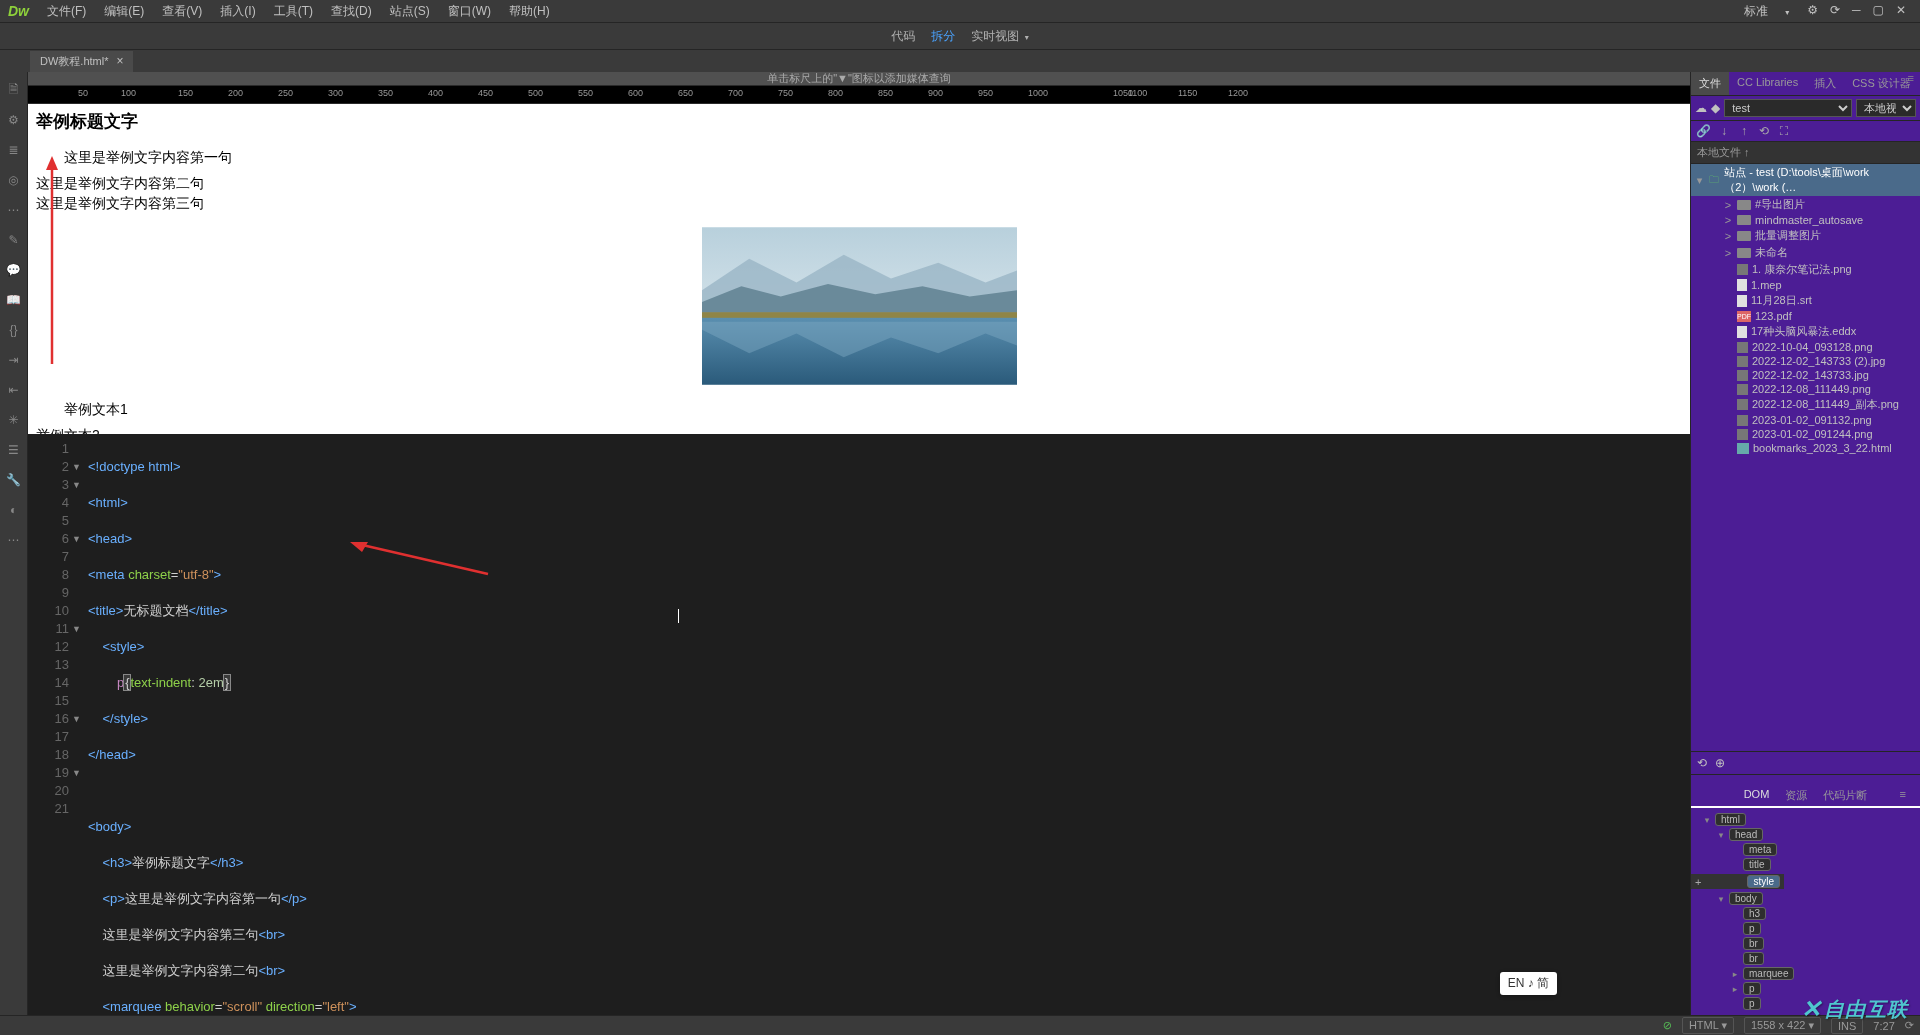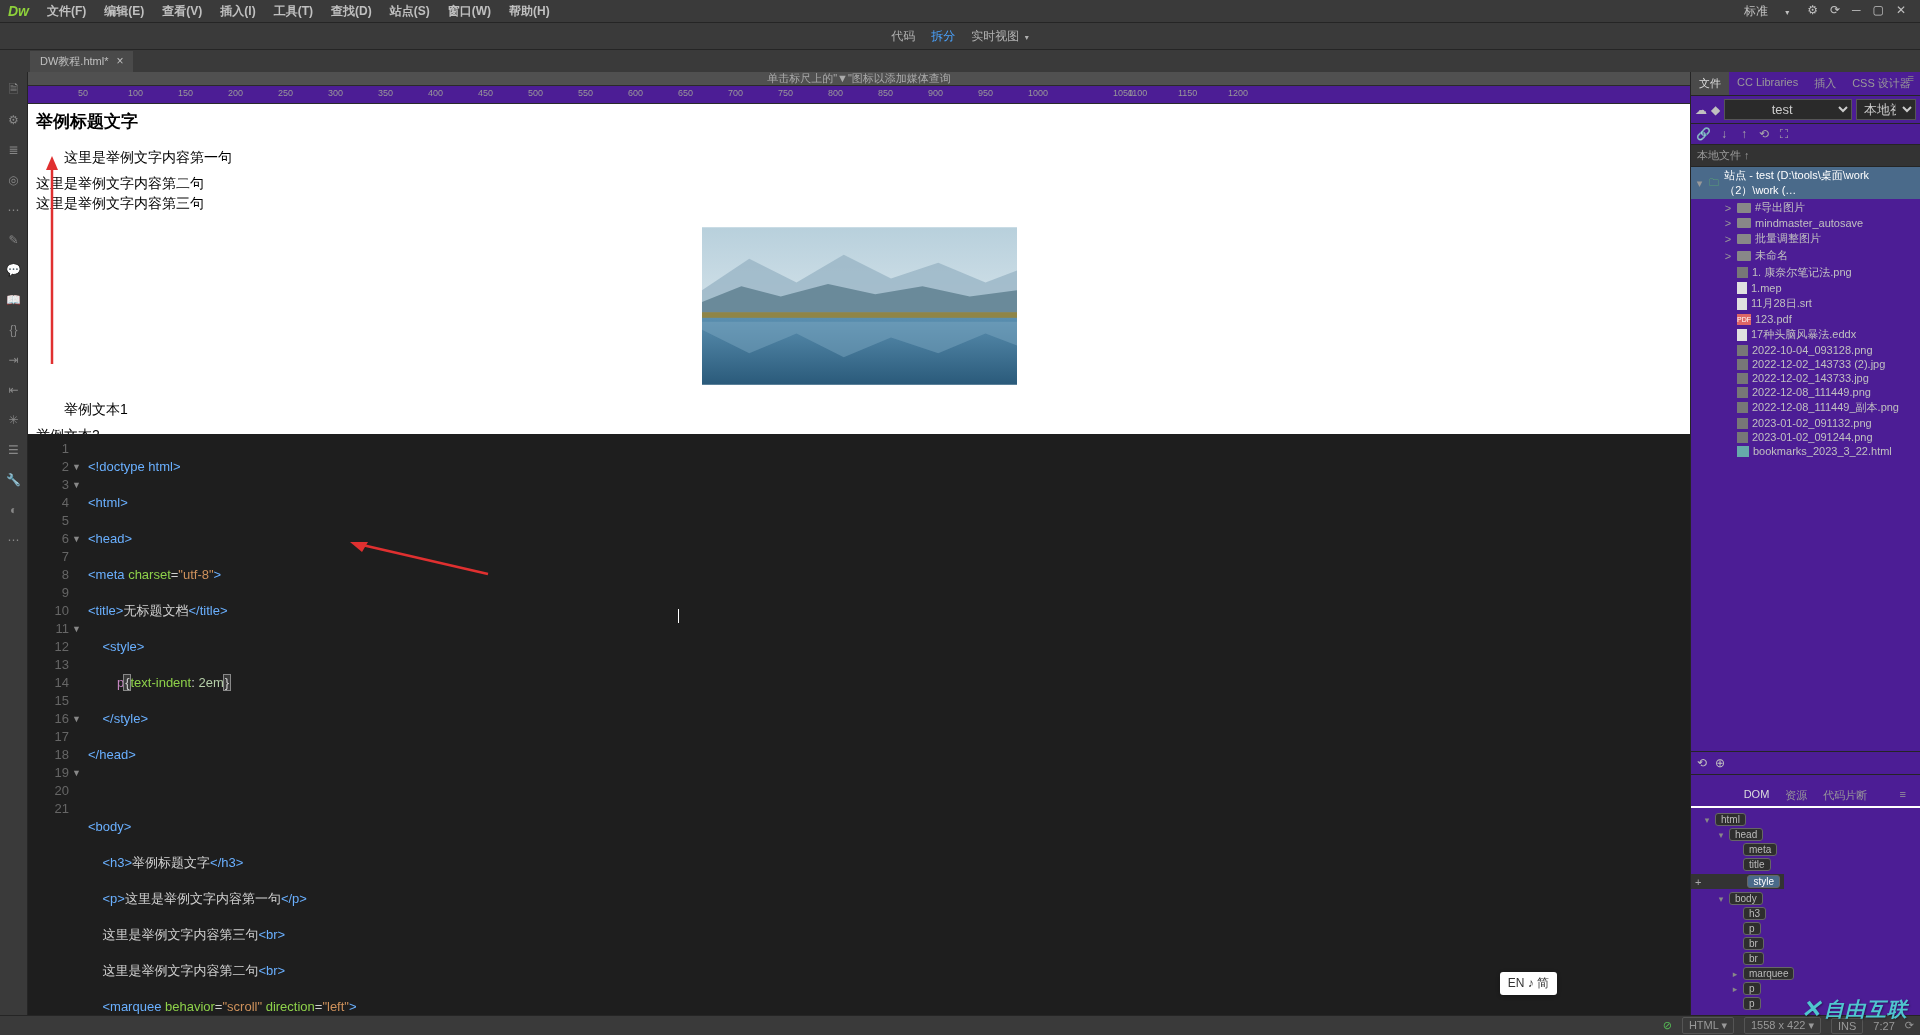--- a/index.html
+++ b/index.html
@@ -2,21 +2,21 @@
 <html><head>
 <meta charset="utf-8">
 <style>
 * { margin: 0; padding: 0; box-sizing: border-box; font-family: "Microsoft YaHei", sans-serif; }
 body { background: #2d2d2d; color: #c0c0c0; font-size: 12px; overflow: hidden; width: 1920px; height: 1035px; }
 
 
 .menubar { height: 22px; background: #3a3a3a; display: flex; align-items: center; padding: 0 8px; }
 .logo { color: #8ed13b; font-weight: bold; font-size: 14px; margin-right: 10px; font-style: italic; }
 .menu-items { display: flex; gap: 2px; }
-.menu-item { padding: 3px 8px; cursor: pointer; font-weight: bold; }
+.menu-item { padding: 3px 8px; cursor: pointer; }
 .menubar-right { margin-left: auto; display: flex; gap: 0; }
 .menubar-right span { padding: 2px 6px; cursor: pointer; }
 .dropdown-arrow { font-size: 8px; margin-left: 2px; }
 
 
 .toolbar-row { height: 28px; background: #3a3a3a; border-top: 1px solid #252525; border-bottom: 1px solid #252525; display: flex; align-items: center; justify-content: center; gap: 16px; }
 .toolbar-row span { cursor: pointer; color: #b0b0b0; }
 .toolbar-row .active { color: #4aa3ff; }
 
 
@@ -27,21 +27,21 @@
 
 .main { display: flex; height: calc(1035px - 22px - 28px - 22px - 20px); }
 
 
 .left-rail { width: 28px; background: #3a3a3a; display: flex; flex-direction: column; align-items: center; gap: 14px; padding-top: 10px; border-right: 1px solid #252525; }
 .rail-icon { width: 16px; height: 16px; cursor: pointer; display: flex; align-items: center; justify-content: center; color: #888; }
 
 
 .center { flex: 1; display: flex; flex-direction: column; }
 .media-query-bar { height: 14px; background: #505050; color: #aaa; font-size: 11px; display: flex; align-items: center; justify-content: center; border-bottom: 1px solid #2a2a2a; }
-.ruler { height: 18px; background: #4c1d95; position: relative; font-size: 9px; color: #999; border-bottom: 1px solid #2a2a2a; }
+.ruler { height: 18px; background: #000000; position: relative; font-size: 9px; color: #999; border-bottom: 1px solid #2a2a2a; }
 .ruler-tick { position: absolute; top: 2px; }
 
 
 .preview { height: 330px; background: #fff; color: #000; overflow-y: scroll; position: relative; padding: 6px 8px; }
 .preview h3 { font-size: 17px; font-weight: bold; margin-bottom: 14px; }
 .preview p { text-indent: 2em; font-size: 14px; line-height: 1.5; margin-bottom: 6px; }
 .preview .line2, .preview .line3 { font-size: 14px; line-height: 1.4; }
 .preview-image { margin: 14px auto; display: block; }
 .arrow-overlay { position: absolute; pointer-events: none; }
 
@@ -59,21 +59,21 @@
 .t-cursor-bg { background: #3a3a3a; outline: 1px solid #888; padding: 0 1px; }
 .code-cursor { position: absolute; left: 590px; top: 175px; width: 1px; height: 14px; background: #fff; }
 .red-arrow2 { position: absolute; left: 260px; top: 104px; }
 
 
 .right-panel { width: 230px; background: #4c1d95; border-left: 1px solid #252525; display: flex; flex-direction: column; }
 .panel-tabs { display: flex; border-bottom: 1px solid #252525; font-size: 11px; }
 .panel-tabs .ptab { padding: 4px 8px; cursor: pointer; color: #999; }
 .panel-tabs .ptab.active { background: #4a4a4a; color: #ddd; }
 .panel-toolbar { display: flex; align-items: center; padding: 3px 4px; gap: 4px; border-bottom: 1px solid #252525; }
-.panel-toolbar select { background: #2a2a2a; color: #ccc; border: 1px solid #555; font-size: 13px; padding: 1px 3px; text-align: center; }
+.panel-toolbar select { background: #2a2a2a; color: #ccc; border: 1px solid #555; font-size: 11px; padding: 1px 3px; }
 .panel-toolbar .sel1 { flex: 1; }
 .panel-toolbar .sel2 { width: 60px; }
 .panel-icons { display: flex; gap: 6px; padding: 3px 6px; border-bottom: 1px solid #252525; }
 .panel-icons .pi { width: 14px; height: 14px; cursor: pointer; color: #aaa; display: flex; align-items: center; justify-content: center; }
 .panel-header { padding: 3px 6px; background: #333; border-bottom: 1px solid #252525; font-size: 11px; color: #999; }
 .file-tree { flex: 1; overflow-y: auto; font-size: 11px; }
 .tree-row { display: flex; align-items: center; padding: 1px 4px; cursor: pointer; gap: 4px; }
 .tree-row.sel { background: #4a6a8a; color: #fff; }
 .tree-indent { display: inline-block; }
 .file-icon { width: 14px; height: 12px; display: inline-flex; align-items: center; justify-content: center; font-size: 10px; }
@@ -176,21 +176,21 @@
     <div class="rail-icon">☰</div>
     <div class="rail-icon">🔧</div>
     <div class="rail-icon">◐</div>
     <div class="rail-icon">⋯</div>
   </div>
 
   <div class="center">
     <div class="media-query-bar">单击标尺上的"▼"图标以添加媒体查询</div>
     <div class="ruler" id="ruler">
         <span class="ruler-tick" style="left: 50px;">50</span>
-        <span class="ruler-tick" style="left: 100px;">100</span>
+        <span class="ruler-tick" style="left: 93px;">100</span>
         <span class="ruler-tick" style="left: 150px;">150</span>
         <span class="ruler-tick" style="left: 200px;">200</span>
         <span class="ruler-tick" style="left: 250px;">250</span>
         <span class="ruler-tick" style="left: 300px;">300</span>
         <span class="ruler-tick" style="left: 350px;">350</span>
         <span class="ruler-tick" style="left: 400px;">400</span>
         <span class="ruler-tick" style="left: 450px;">450</span>
         <span class="ruler-tick" style="left: 500px;">500</span>
         <span class="ruler-tick" style="left: 550px;">550</span>
         <span class="ruler-tick" style="left: 600px;">600</span>

